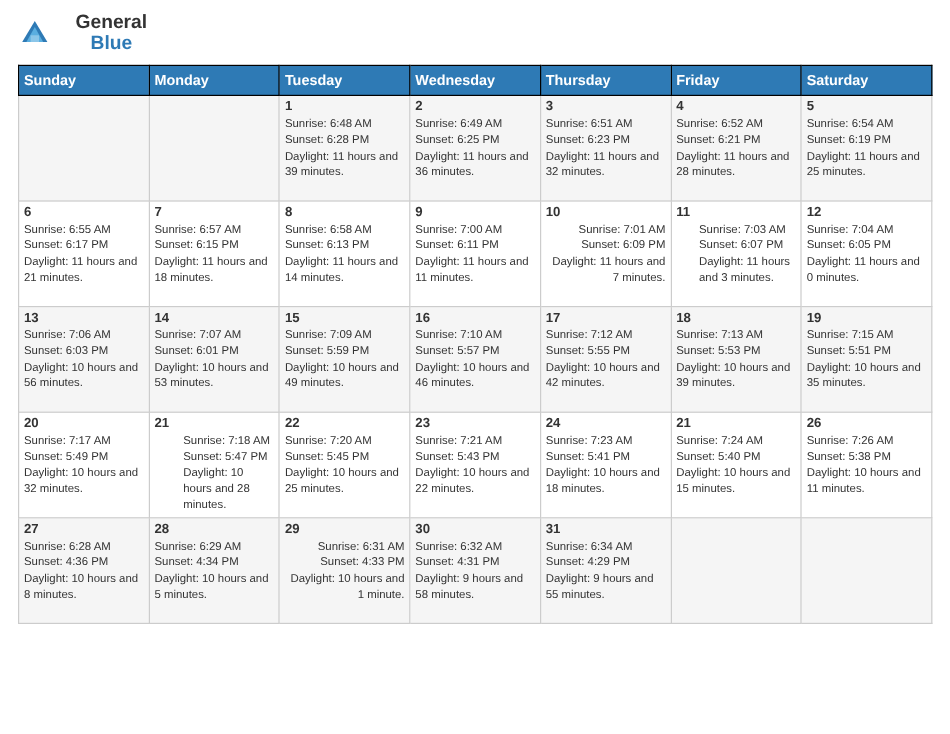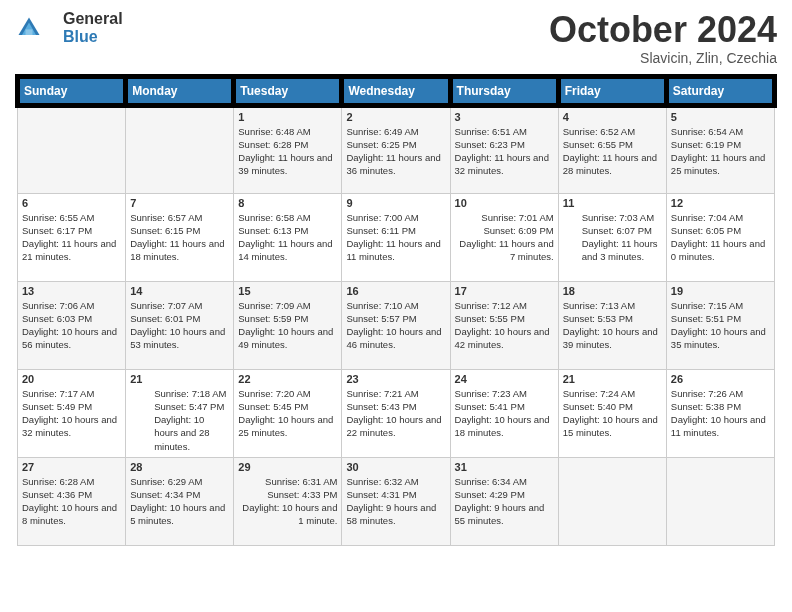--- a/index.html
+++ b/index.html
@@ -47,21 +47,21 @@
       width: 100%;
       border-collapse: collapse;
     }
     thead tr th {
       background-color: #2e7ab5;
       color: #fff;
       font-size: 12px;
       font-weight: bold;
       padding: 5px 4px;
       text-align: left;
-      border: 5px solid #000000;
+      border: 1px solid #000000;
     }
     tbody tr td {
       border: 1px solid #ccc;
       vertical-align: top;
       padding: 3px 4px;
       font-size: 9.5px;
       color: #333;
       width: calc(100% / 7);
       min-height: 75px;
       height: 88px;
@@ -87,26 +87,22 @@
 <div class="page">
   <div class="header">
     <div class="logo">
       <svg class="logo-icon" viewBox="0 0 40 40">
         <polygon points="20,5 35,30 5,30" fill="#2e7ab5"></polygon>
         <polygon points="20,12 30,30 10,30" fill="#5aaee0"></polygon>
         <rect x="15" y="22" width="10" height="8" fill="#fff" opacity="0.3"></rect>
       </svg>
       <div>
         <div style="font-size:16px;font-weight:bold;color:#333;">General</div>
-        <div style="font-size:16px;font-weight:bold;color:#2e7ab5;">Blue</div>
+        <div style="font-size:16px;font-weight:bold;color:#2e7ab5;text-align:center;">Blue</div>
       </div>
-    </div>
-    <div class="title-block">
-      <div class="month-title">October 2024</div>
-      <div class="subtitle">Slavicin, Zlin, Czechia</div>
     </div>
   </div>
 
   <table>
     <thead>
       <tr>
         <th>Sunday</th>
         <th>Monday</th>
         <th>Tuesday</th>
         <th>Wednesday</th>
@@ -133,21 +129,21 @@
           </td>
           <td>
             <div class="day-number">3</div>
             <div class="day-info" style="white-space: pre-line;">Sunrise: 6:51 AM
 Sunset: 6:23 PM
 Daylight: 11 hours and 32 minutes.</div>
           </td>
           <td>
             <div class="day-number">4</div>
             <div class="day-info" style="white-space: pre-line;">Sunrise: 6:52 AM
-Sunset: 6:55 PM
+Sunset: 6:21 PM
 Daylight: 11 hours and 28 minutes.</div>
           </td>
           <td>
             <div class="day-number">5</div>
             <div class="day-info" style="white-space: pre-line;">Sunrise: 6:54 AM
 Sunset: 6:19 PM
 Daylight: 11 hours and 25 minutes.</div>
           </td>
         </tr>
         <tr>

